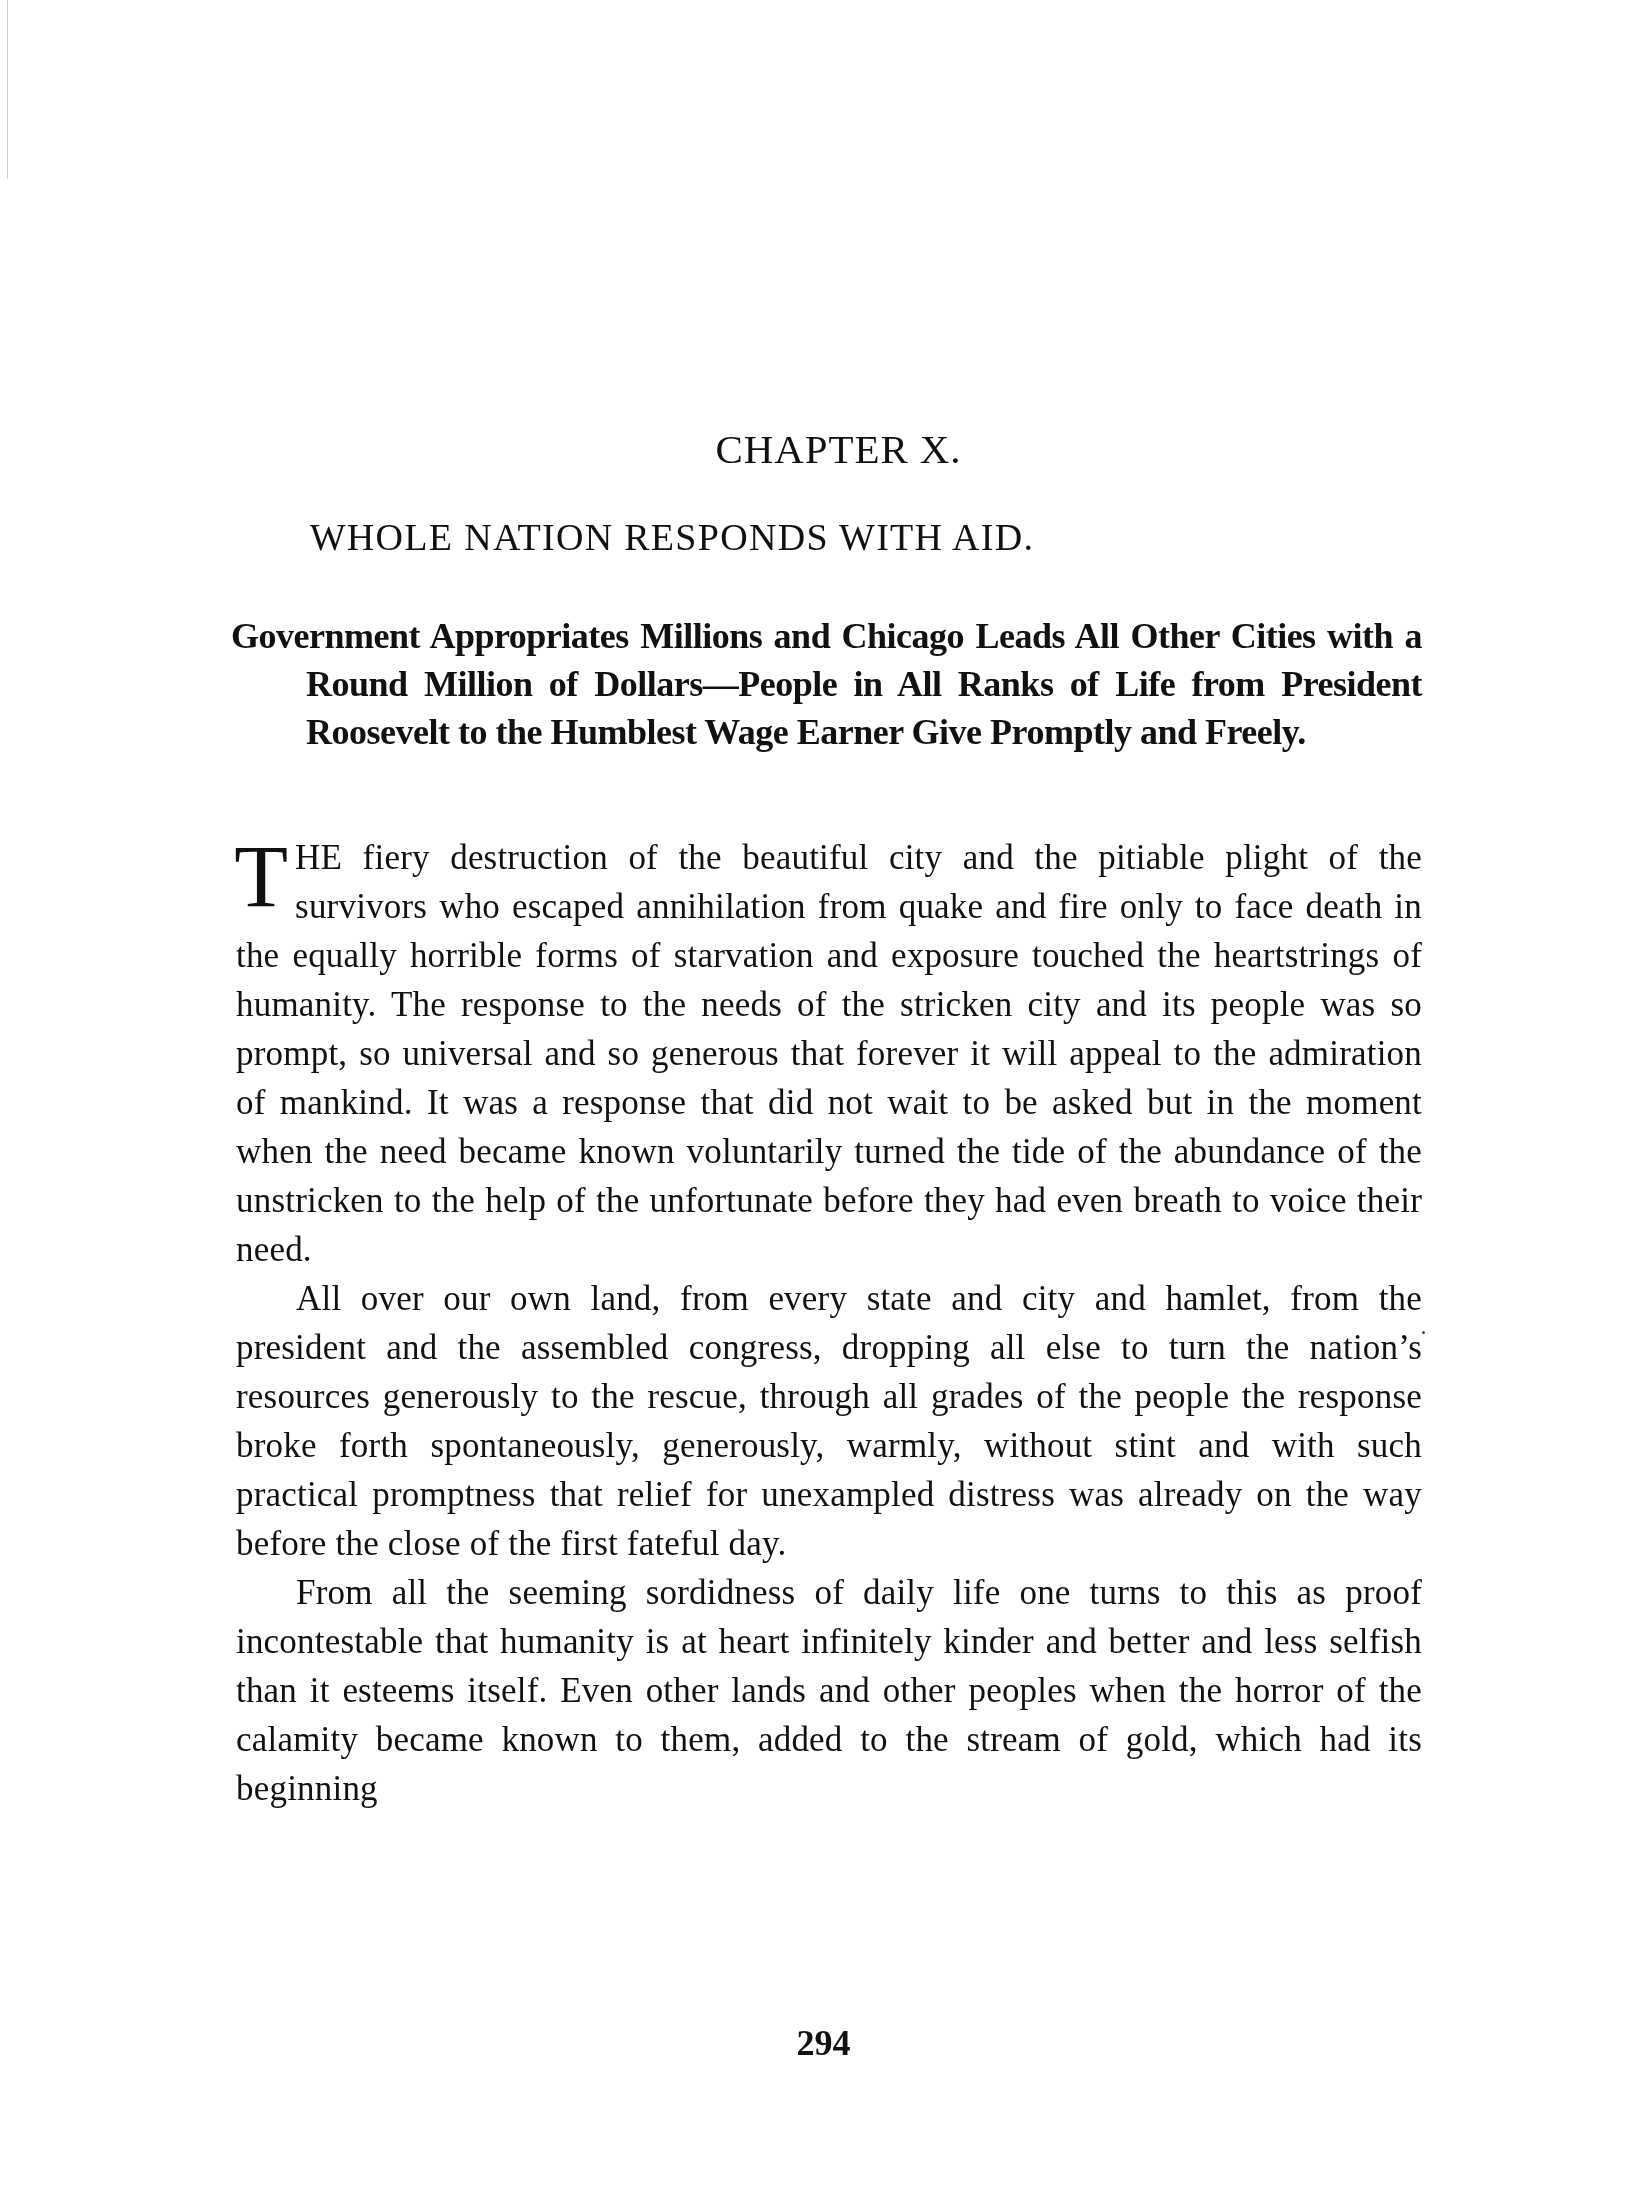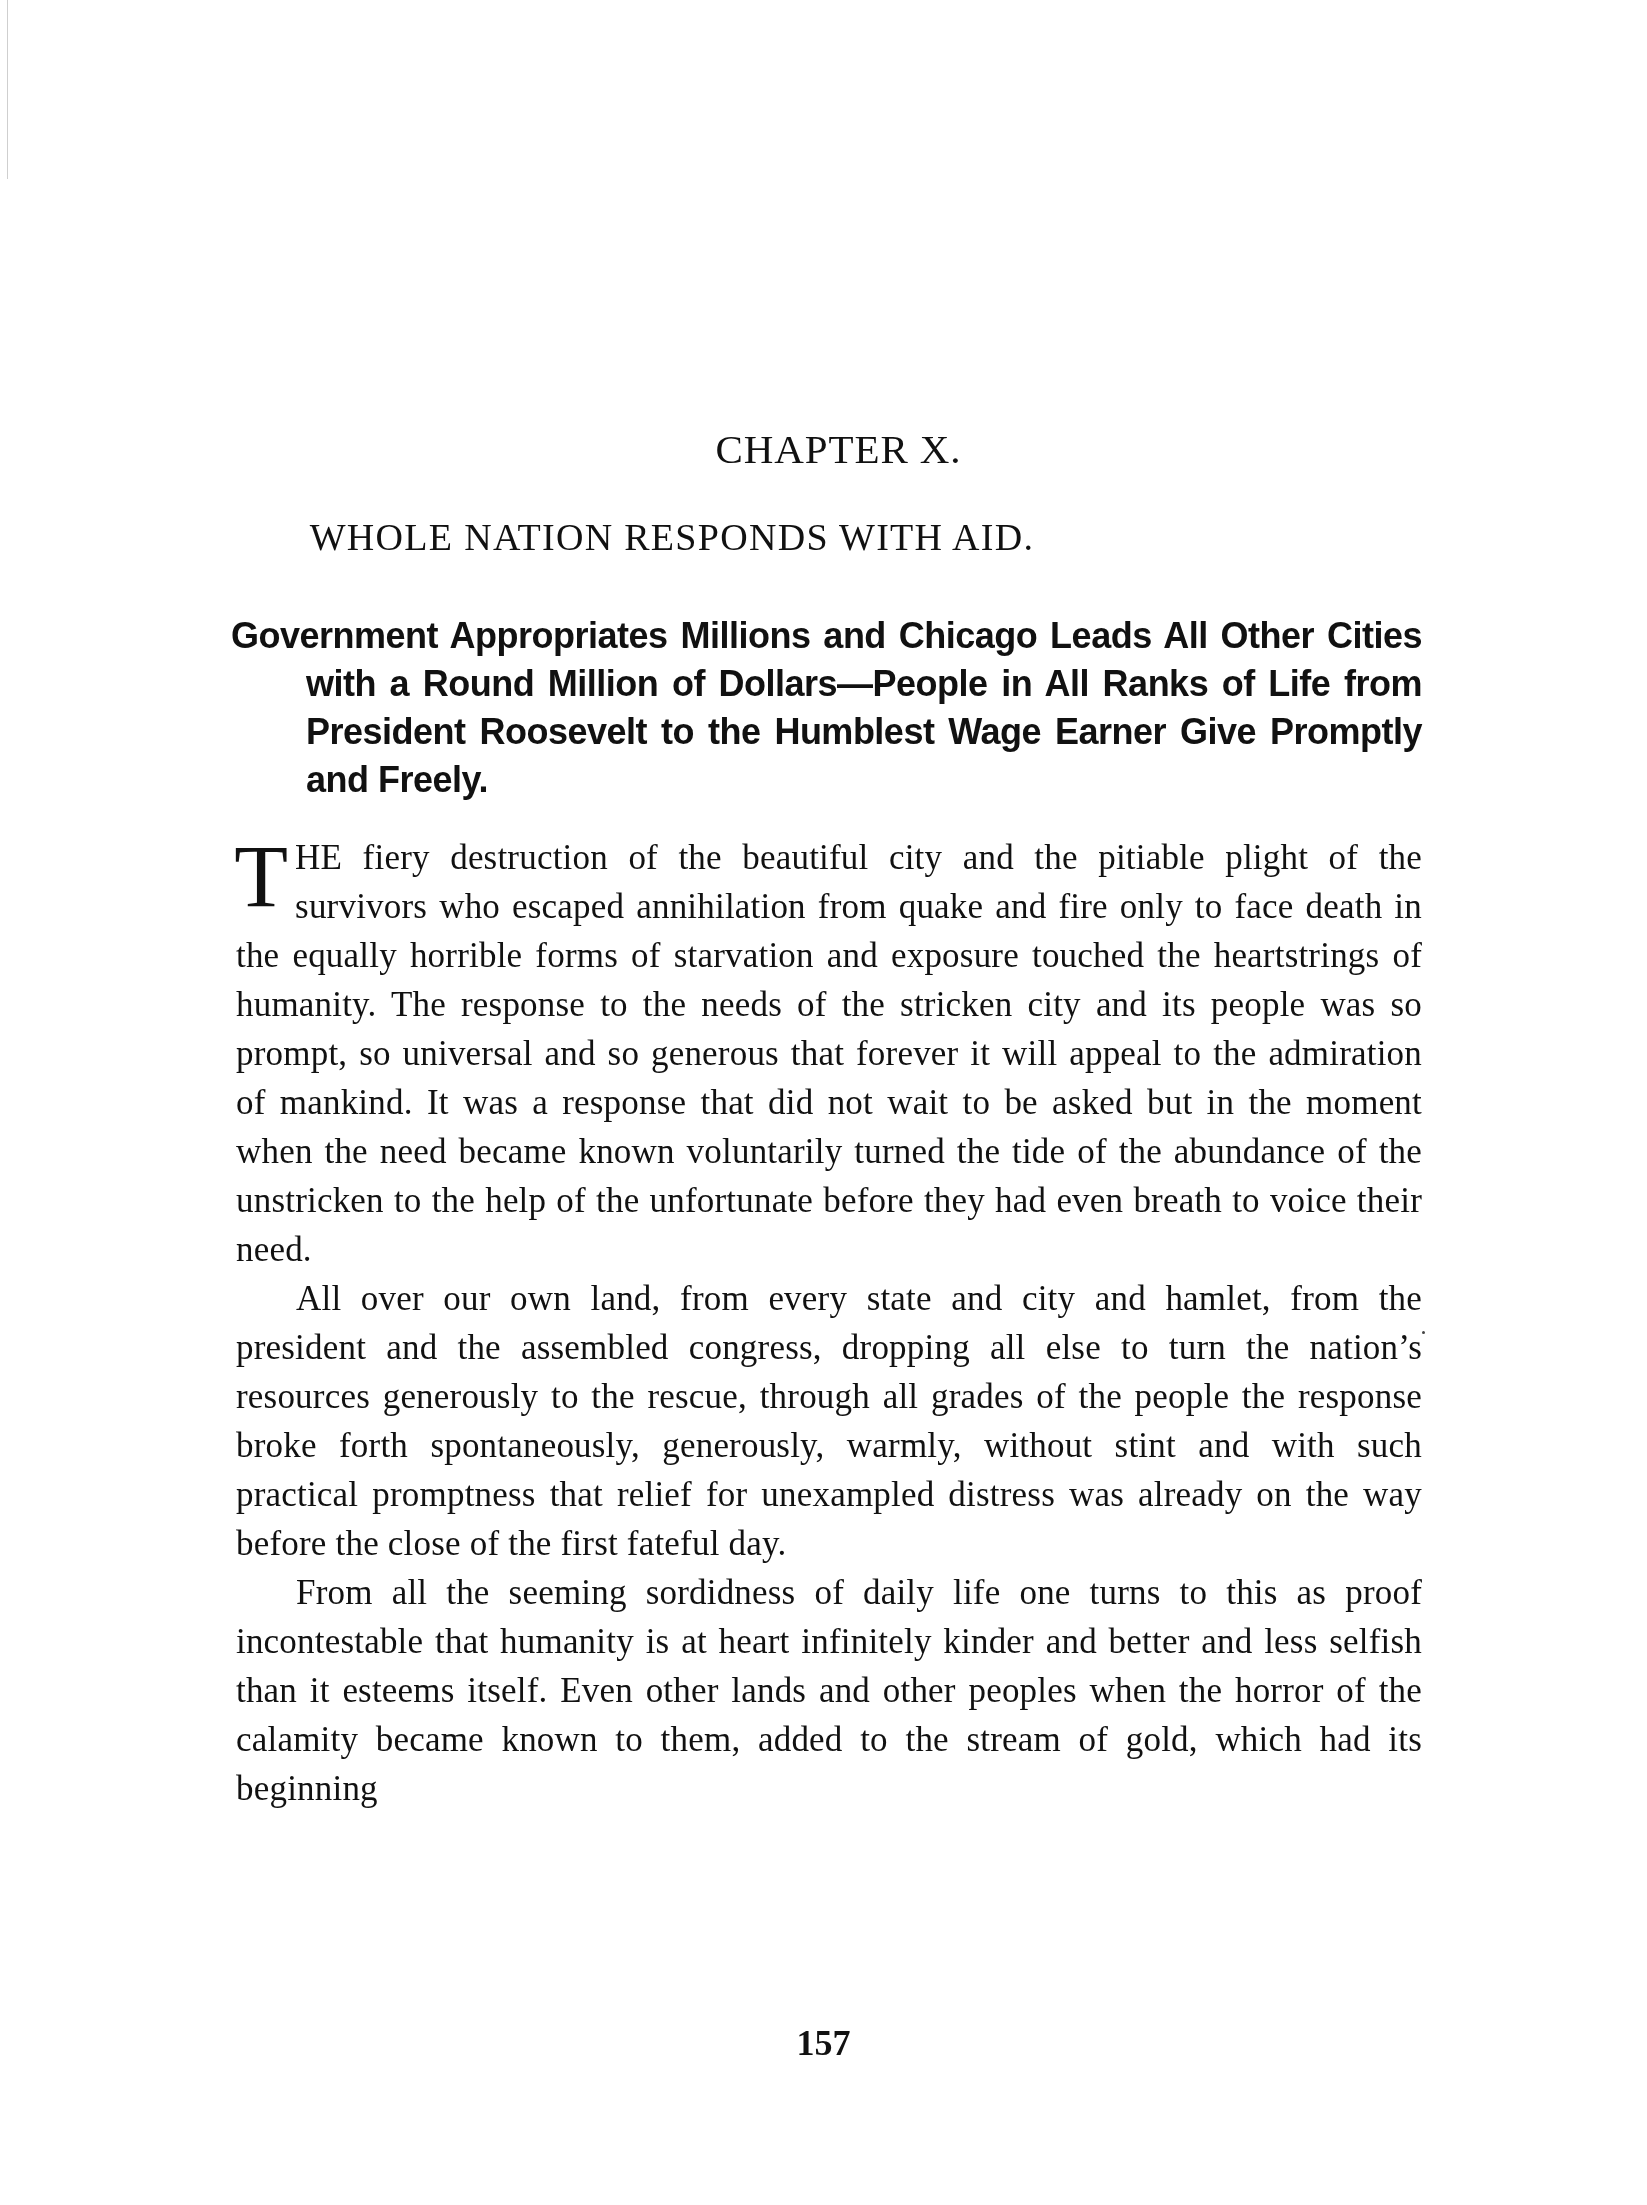--- a/index.html
+++ b/index.html
@@ -13,21 +13,21 @@
     .chapter-num {
       position: absolute; top: 425px; left: 0; width: 1647px; text-align: center;
       font-size: 41px; letter-spacing: 0.9px; padding-left: 15px;
     }
     .chapter-title {
       position: absolute; top: 515px; left: 0; width: 1323px; text-align: center;
       font-size: 38px; letter-spacing: 1.3px; padding-left: 21px; box-sizing: border-box;
     }
     .summary {
       position: absolute; top: 612px; left: 231px; width: 1191px;
-      font-family: Liberation Sans, sans-serif; font-weight: bold;
+      font-family: Liberation Serif, serif; font-weight: bold;
       font-size: 36px; line-height: 48px; text-align: justify;
       text-indent: -75px; padding-left: 75px; box-sizing: border-box;
       letter-spacing: -0.5px;
     }
     .body {
       position: absolute; top: 833px; left: 236px; width: 1186px;
       font-size: 35px; line-height: 49px; text-align: justify;
       letter-spacing: 0.2px;
     }
     .body p { margin: 0; text-indent: 60px; }
@@ -52,17 +52,17 @@
   <div class="chapter-title">WHOLE NATION RESPONDS WITH AID.</div>
 
   <div class="summary">Government Appropriates Millions and Chicago Leads All Other Cities with a Round Million of Dollars—People in All Ranks of Life from President Roosevelt to the Humblest Wage Earner Give Promptly and Freely.</div>
 
   <div class="body">
     <p class="first"><span class="dropcap">T</span><span>HE fiery destruction of the beautiful city and the pitiable plight of the survivors who escaped annihilation from quake and fire only to face death in the equally horrible forms of starvation and exposure touched the heartstrings of humanity. The response to the needs of the stricken city and its people was so prompt, so universal and so generous that forever it will appeal to the admiration of mankind. It was a response that did not wait to be asked but in the moment when the need became known voluntarily turned the tide of the abundance of the unstricken to the help of the unfortunate before they had even breath to voice their need.</span></p>
     <p>All over our own land, from every state and city and hamlet, from the president and the assembled congress, dropping all else to turn the nation’s resources generously to the rescue, through all grades of the people the response broke forth spontaneously, generously, warmly, without stint and with such practical promptness that relief for unexampled distress was already on the way before the close of the first fateful day.</p>
     <p>From all the seeming sordidness of daily life one turns to this as proof incontestable that humanity is at heart infinitely kinder and better and less selfish than it esteems itself. Even other lands and other peoples when the horror of the calamity became known to them, added to the stream of gold, which had its beginning</p>
   </div>
 
-  <div class="page-number">157</div>
+  <div class="page-number">294</div>
 
   <div class="dot" style="left:1422px; top:1331px;"></div>
 </div>
 
 
 </body></html>

